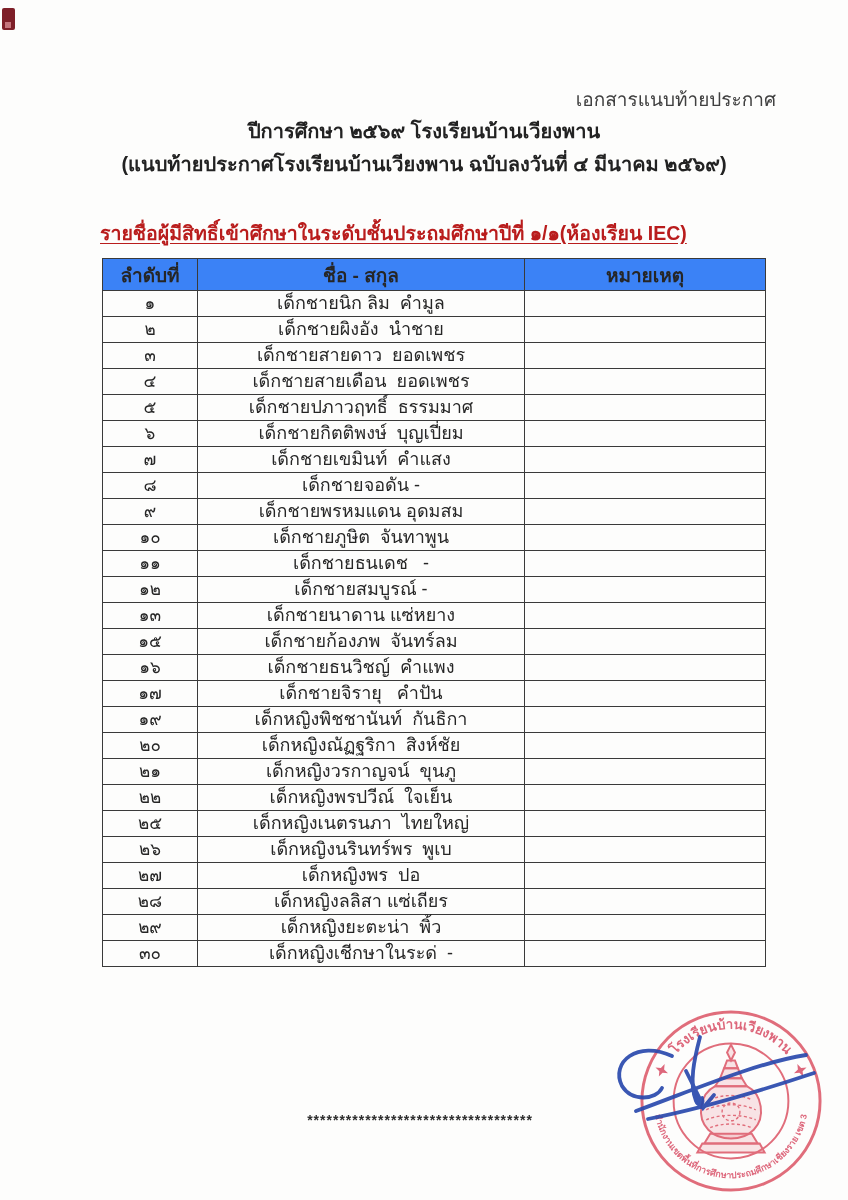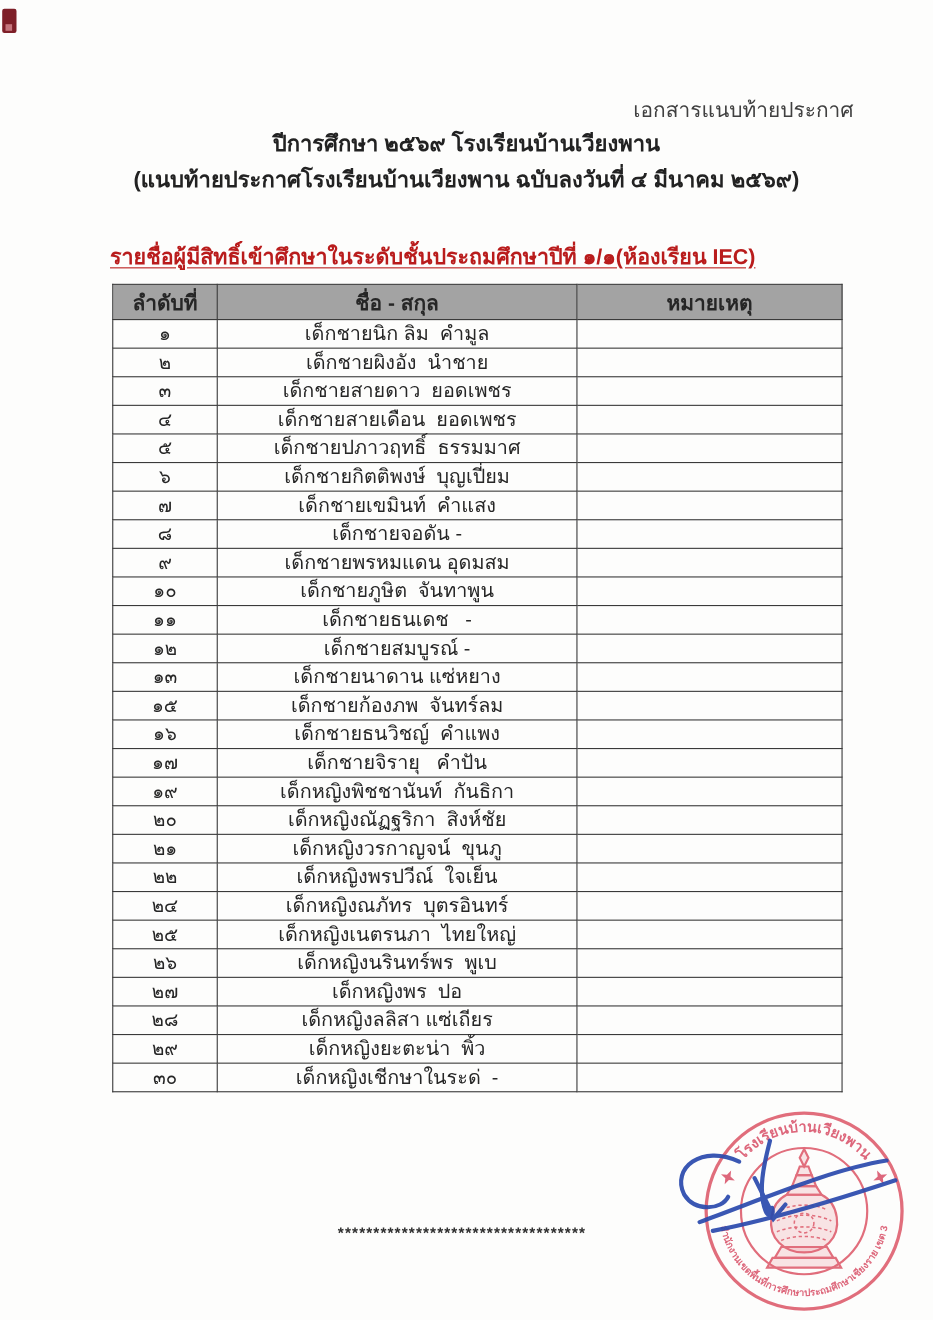--- a/index.html
+++ b/index.html
@@ -12,21 +12,21 @@
   .corner-mark{position:absolute;left:2px;top:8px;width:13px;height:22px;background:#7e1f28;border-radius:2px;}
   .corner-mark .notch{position:absolute;left:3px;bottom:2px;width:6px;height:6px;background:#c5757d;}
   .corner-note{position:absolute;top:84px;right:72px;font-size:19px;color:#404040;}
   .title-block{position:absolute;top:115px;left:50px;right:50px;text-align:center;font-size:20px;font-weight:700;line-height:33px;color:#222;}
   .section-heading{position:absolute;top:218px;left:100px;font-size:19.5px;font-weight:700;text-decoration:underline;text-underline-offset:3px;color:#b91c1c;}
   table.roster{
     position:absolute;top:258px;left:102px;border-collapse:collapse;table-layout:fixed;
     width:636px;font-size:18px;
   }
   table.roster th,table.roster td{border:1.6px solid #3a3a3a;padding:0 8px;overflow:visible;}
-  table.roster th{height:31px;font-weight:700;font-size:19px;background:#a3a3a3;text-align:center;padding:0 4px;}
+  table.roster th{height:31px;font-weight:700;font-size:19px;background:#3b82f6;text-align:center;padding:0 4px;}
   table.roster td{height:25px;line-height:25px;}
   .c-no{width:86px;text-align:center;font-size:17px;}
   .c-name{width:318px;text-align:center;white-space:pre-wrap;}
   .c-note{width:232px;}
   .separator{position:absolute;top:1112px;left:102px;width:636px;text-align:center;font-size:14px;font-weight:700;letter-spacing:1px;color:#2e2e2e;}
   .stamp{position:absolute;left:637px;top:1007px;width:188px;height:188px;opacity:0.88;}
   .signature{position:absolute;left:590px;top:1015px;width:240px;height:130px;}
   svg{display:block;overflow:visible;}
 </style>
 </head>
@@ -173,25 +173,20 @@
           <td class="c-note"></td>
         </tr>
 
         <tr>
           <td class="c-no">๒๒</td>
           <td class="c-name">เด็กหญิงพรปวีณ์  ใจเย็น</td>
           <td class="c-note"></td>
         </tr>
 
 
-        <tr>
-          <td class="c-no">๒๔</td>
-          <td class="c-name">เด็กหญิงณภัทร  บุตรอินทร์</td>
-          <td class="c-note"></td>
-        </tr>
 
         <tr>
           <td class="c-no">๒๕</td>
           <td class="c-name">เด็กหญิงเนตรนภา  ไทยใหญ่</td>
           <td class="c-note"></td>
         </tr>
 
         <tr>
           <td class="c-no">๒๖</td>
           <td class="c-name">เด็กหญิงนรินทร์พร  พูเบ</td>

